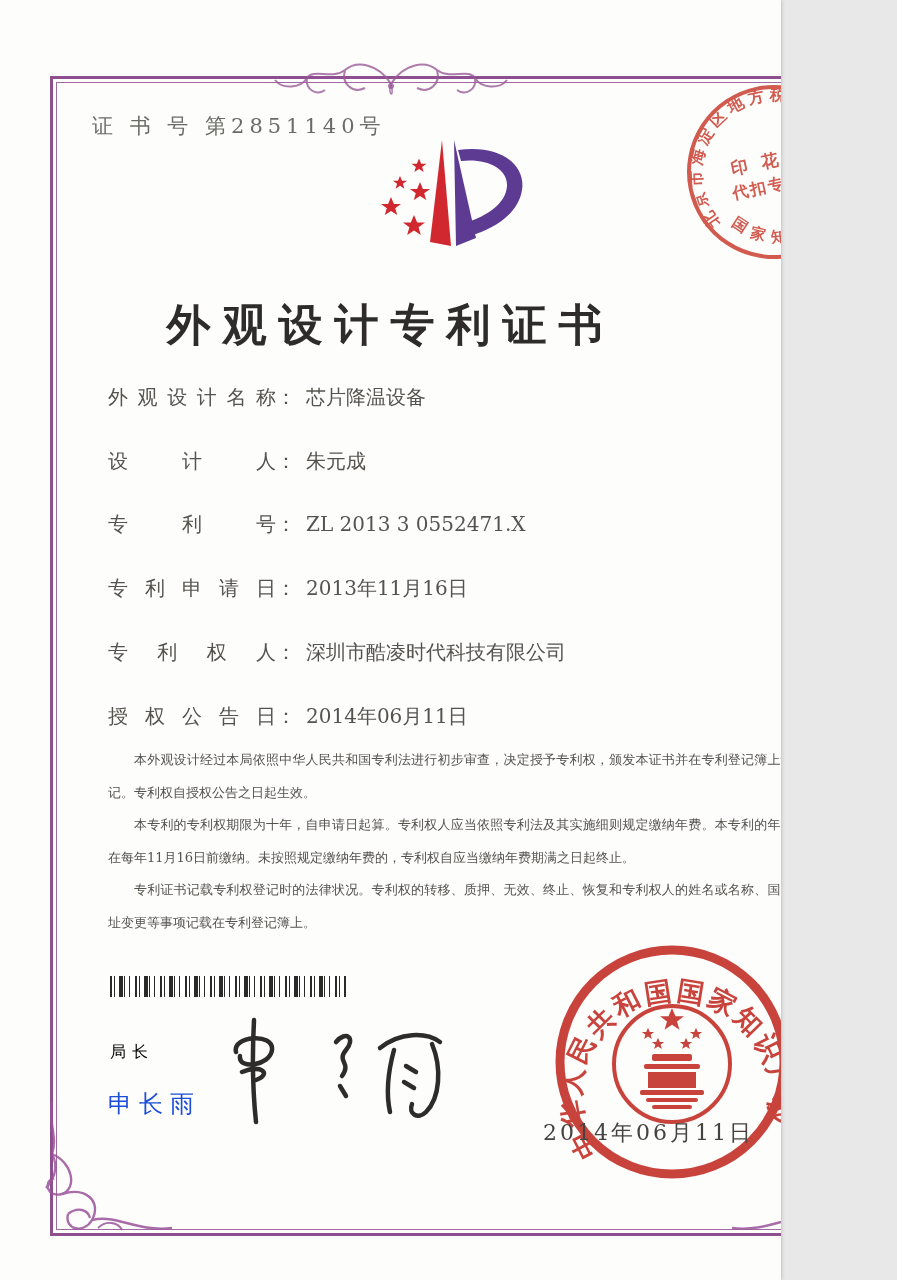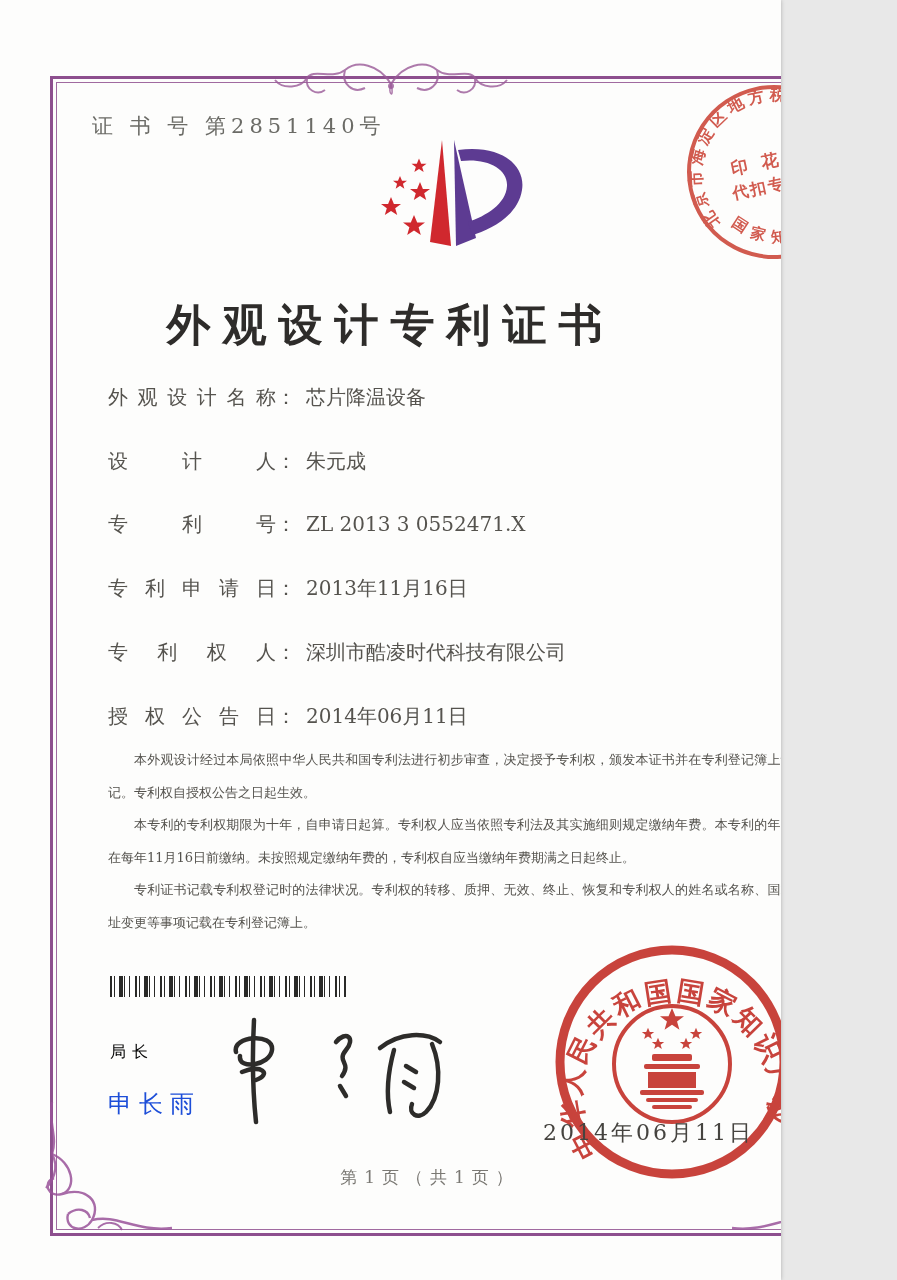--- a/index.html
+++ b/index.html
@@ -209,15 +209,14 @@
     <text font-size="16" font-weight="bold" fill="#cc4538" letter-spacing="4.5" font-family="'DejaVu Serif',serif">
       <textPath href="#taxTop">北京市海淀区地方税务局</textPath>
     </text>
     <text font-size="15" font-weight="bold" fill="#cc4538" letter-spacing="7" font-family="'DejaVu Serif',serif">
       <textPath href="#taxBottom" startOffset="8">国家知识产权局</textPath>
     </text>
     <text x="90" y="84" text-anchor="middle" font-size="17" font-weight="bold" fill="#cc4538" letter-spacing="4" font-family="'DejaVu Serif',serif">印 花 税</text>
     <text x="90" y="108" text-anchor="middle" font-size="16" font-weight="bold" fill="#cc4538" letter-spacing="2" font-family="'DejaVu Serif',serif">代扣专用章</text>
   </svg>
 
-  <div class="footer">第1页（共1页）</div>
 
 </div>
 
 </body></html>

